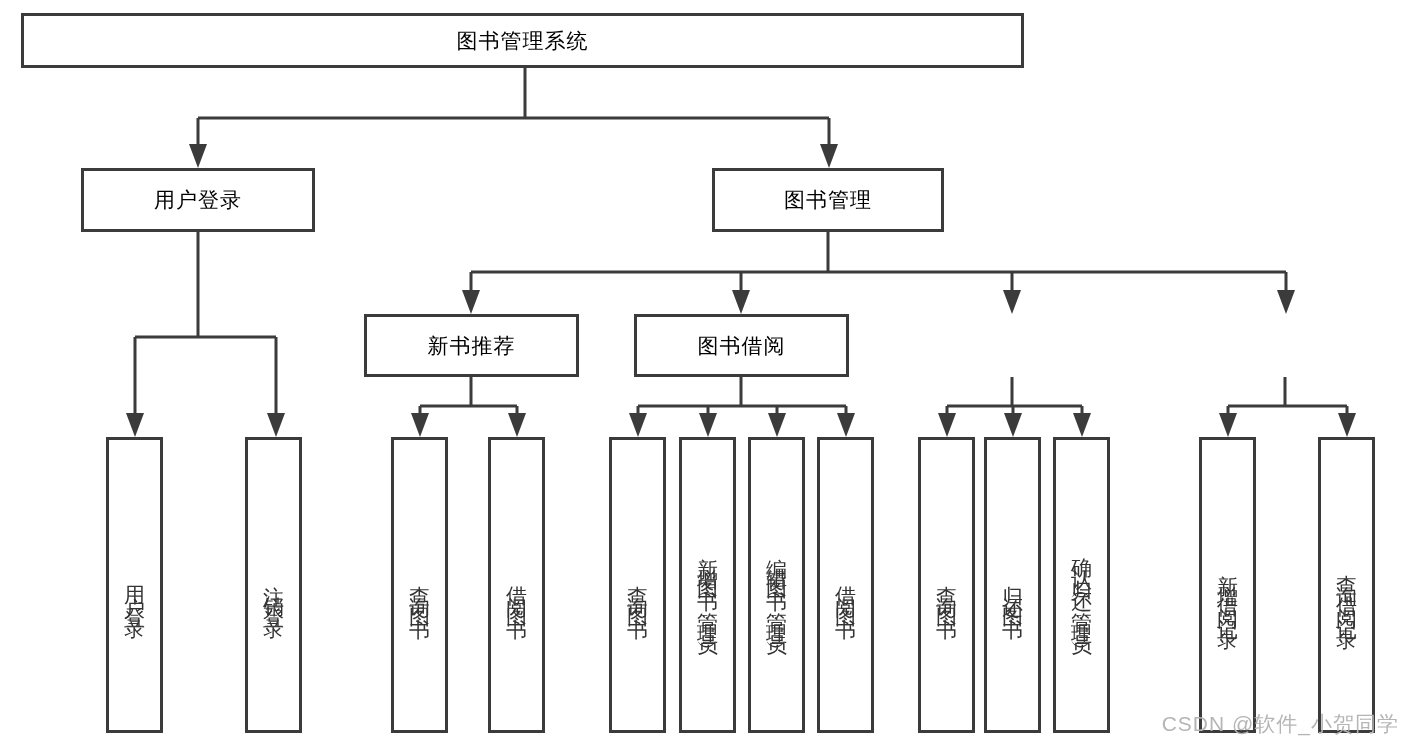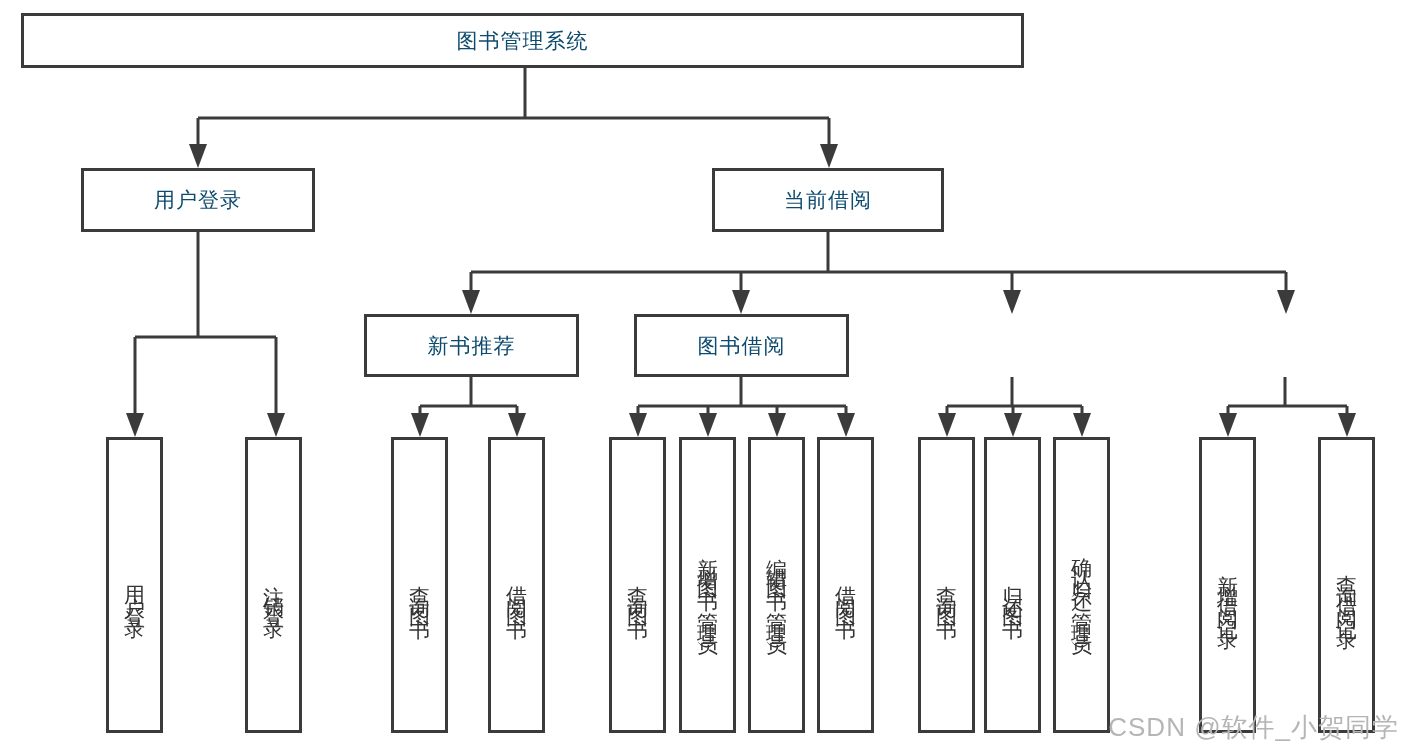--- a/index.html
+++ b/index.html
@@ -5,32 +5,32 @@
   html,body{margin:0;padding:0;background:#ffffff;}
   #canvas{
     position:relative;width:1405px;height:747px;background:#ffffff;overflow:hidden;
     font-family:"Liberation Sans","DejaVu Sans",sans-serif;color:#333333;
   }
   svg.wires{position:absolute;left:0;top:0;z-index:1;}
   .hbox{
     position:absolute;z-index:2;box-sizing:border-box;background:#ffffff;
     border:3px solid #3b3b3b;display:flex;align-items:center;justify-content:center;
   }
-  .hlabel{font-size:21px;letter-spacing:1px;font-weight:500;color:#0c4a6e;white-space:nowrap;}
+  .hlabel{font-size:21px;letter-spacing:1px;font-weight:500;color:#000000;white-space:nowrap;}
   .vbox{
     position:absolute;z-index:2;box-sizing:border-box;background:#ffffff;
     border:3px solid #3b3b3b;display:flex;align-items:center;justify-content:center;
     top:437px;width:57px;height:296px;
   }
   .vtext{
     writing-mode:vertical-rl;text-orientation:mixed;font-size:21px;line-height:1.15;
     letter-spacing:11px;margin-top:11px;font-weight:500;color:#333333;white-space:nowrap;
   }
   .watermark{
-    position:absolute;z-index:3;right:6px;top:710px;font-size:26px;color:#b5b5b5;
+    position:absolute;z-index:3;right:6px;top:710px;font-size:21px;color:#b5b5b5;
     letter-spacing:1px;white-space:nowrap;
   }
 </style>
 </head>
 <body>
 
 <div id="canvas">
 
   <svg class="wires" width="1405" height="747">
     <g stroke="#3b3b3b" stroke-width="3" fill="none">
@@ -73,21 +73,21 @@
   </svg>
 
   <div class="hbox" style="left:21px;top:13px;width:1003px;height:55px">
     <span class="hlabel">图书管理系统</span>
   </div>
 
   <div class="hbox" style="left:81px;top:168px;width:234px;height:64px">
     <span class="hlabel">用户登录</span>
   </div>
   <div class="hbox" style="left:712px;top:168px;width:232px;height:64px">
-    <span class="hlabel">当前借阅</span>
+    <span class="hlabel">图书管理</span>
   </div>
 
   <div class="hbox" style="left:364px;top:314px;width:215px;height:63px">
     <span class="hlabel">新书推荐</span>
   </div>
   <div class="hbox" style="left:634px;top:314px;width:215px;height:63px">
     <span class="hlabel">图书借阅</span>
   </div>
 
   <div class="vbox" style="left:106px">

